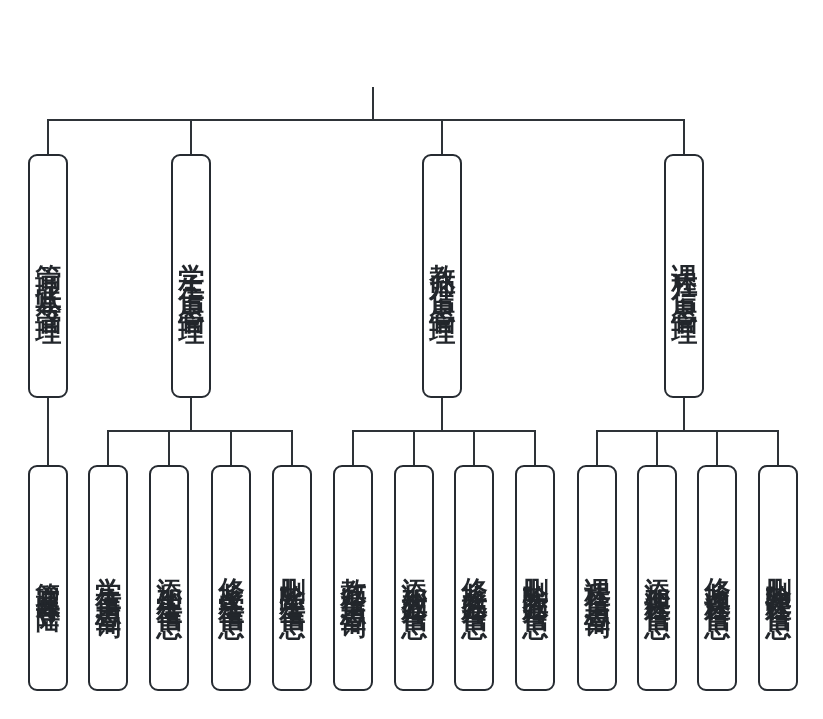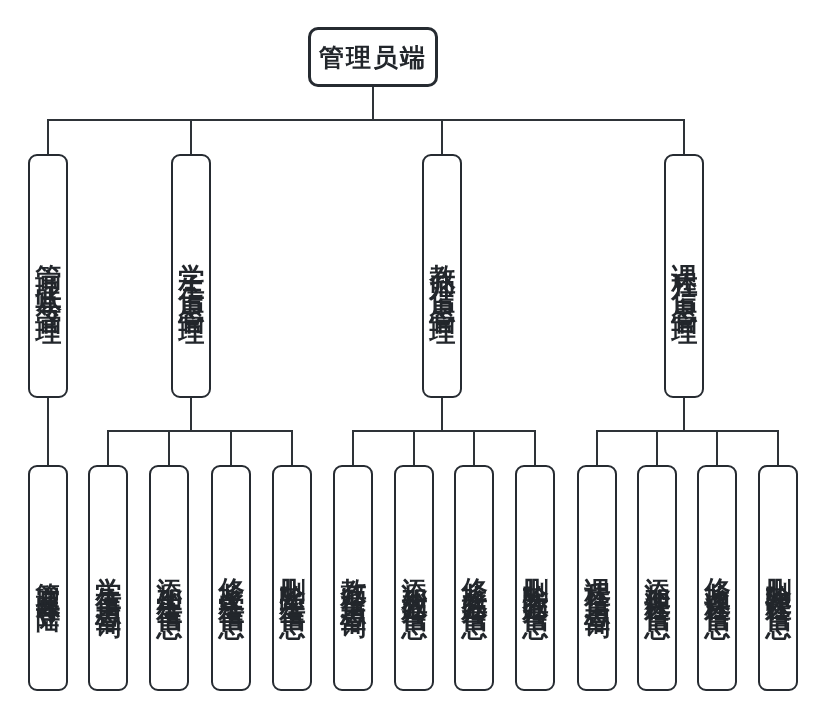--- a/index.html
+++ b/index.html
@@ -73,21 +73,20 @@
   <svg class="wires" width="823" height="719" viewBox="0 0 823 719">
     <g fill="none" stroke="#2e3338" stroke-width="2">
       <path d="M373 87 V120 M48 120 H684 M48 119 V154 M191 119 V154 M442 119 V154 M684 119 V154"></path>
       <path d="M48 398 V465"></path>
       <path d="M191 398 V431 M108 431 H292 M108 430 V465 M169 430 V465 M231 430 V465 M292 430 V465"></path>
       <path d="M442 398 V431 M353 431 H535 M353 430 V465 M414 430 V465 M474 430 V465 M535 430 V465"></path>
       <path d="M684 398 V431 M597 431 H778 M597 430 V465 M657 430 V465 M717 430 V465 M778 430 V465"></path>
     </g>
   </svg>
 
-  <div class="node root">管理员端</div>
 
   <div class="node l2" style="left:28px">
     <span class="vtext">管理账号管理</span>
   </div>
   <div class="node l2" style="left:171px">
     <span class="vtext">学生信息管理</span>
   </div>
   <div class="node l2" style="left:422px">
     <span class="vtext">教师信息管理</span>
   </div>

